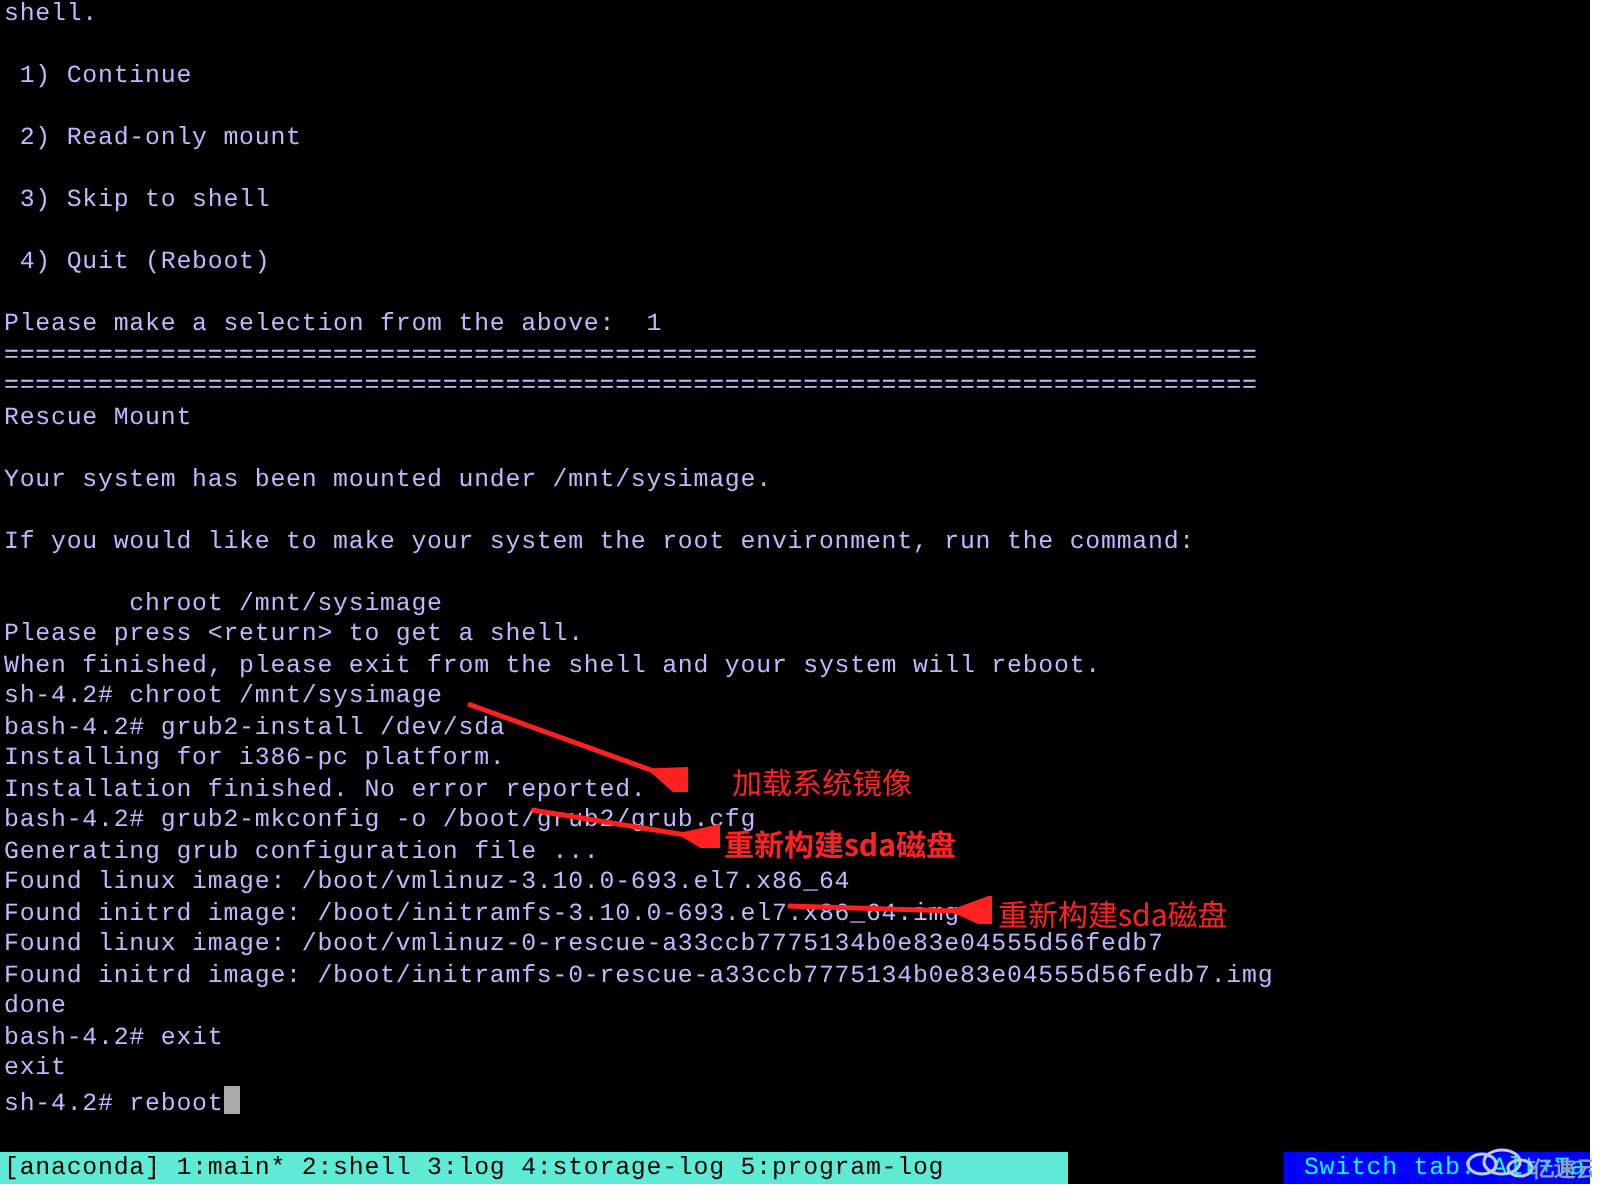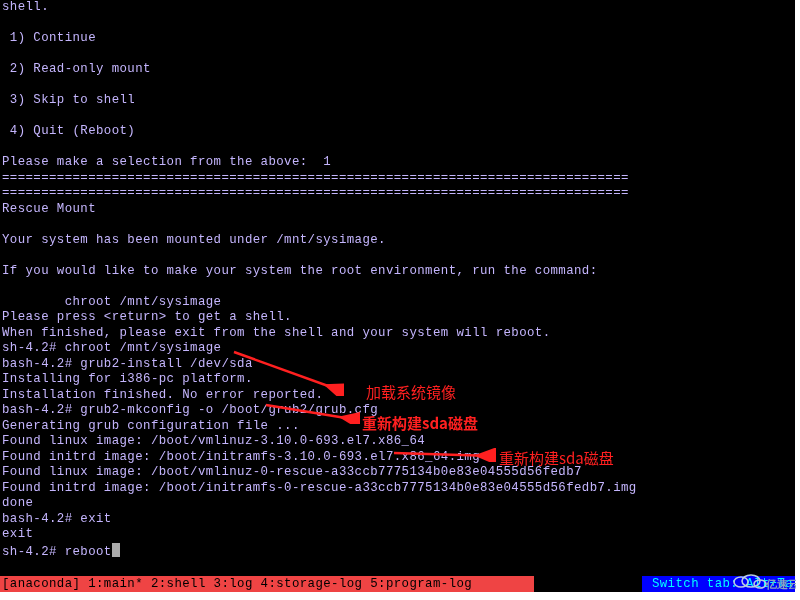--- a/index.html
+++ b/index.html
@@ -54,21 +54,21 @@
     left: 0;
     bottom: 8px;
     width: 795px;
     height: 16px;
     display: flex;
     font-size: 12.4px;
     line-height: 16px;
     letter-spacing: 0.4px;
   }
   .sb-left {
-    background: #ef4444;
+    background: #5eead4;
     color: #000000;
     padding-left: 2px;
     flex: 0 0 532px;
   }
   .sb-mid {
     background: #000000;
     flex: 1;
   }
   .sb-right {
     background: #0000ff;

